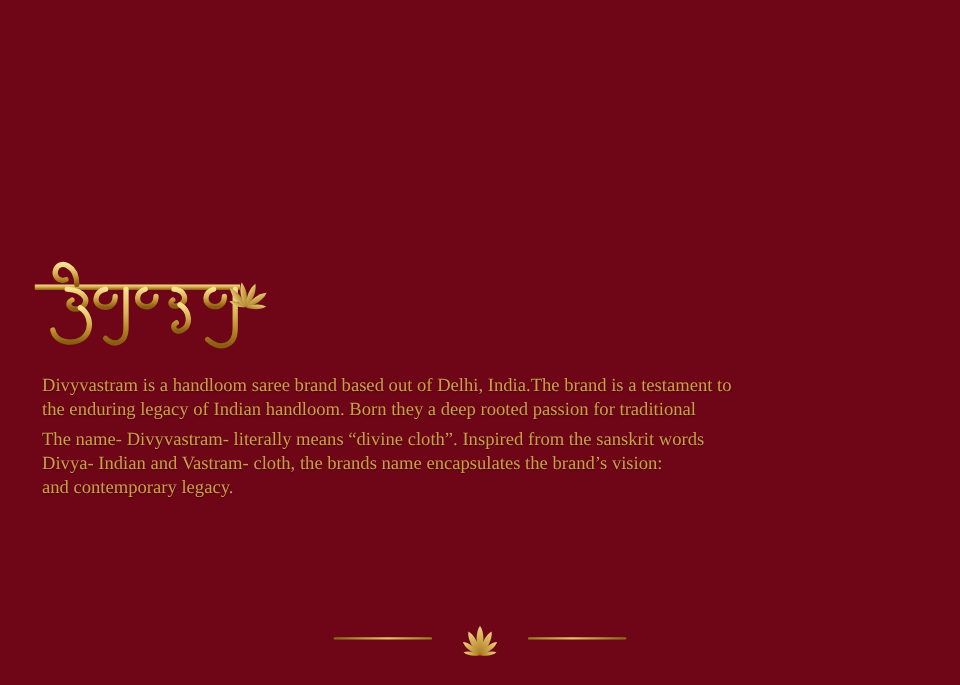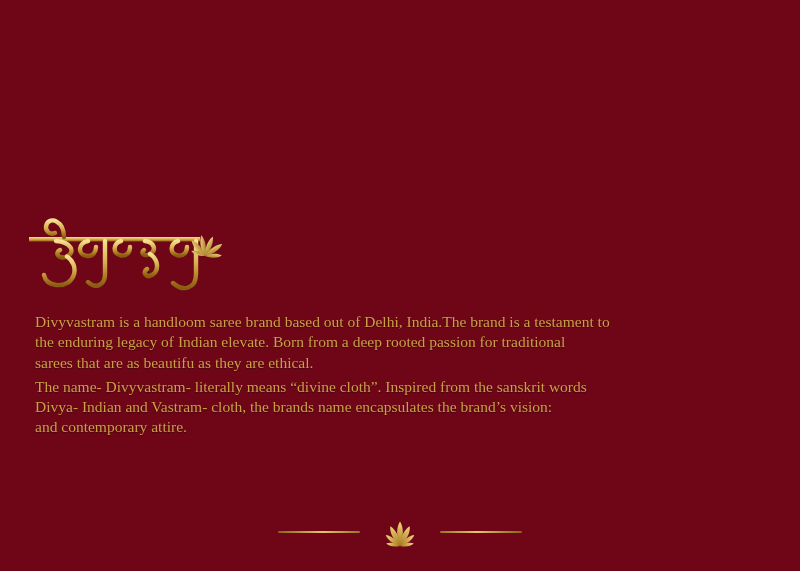--- a/index.html
+++ b/index.html
@@ -86,27 +86,26 @@
         <path transform="rotate(22)" d="M0,0 C-3.5,-8 -3,-16 0,-21 C3,-16 3.5,-8 0,0"></path>
         <path transform="rotate(55)" d="M0,0 C-3.5,-8 -3,-16 0,-21 C3,-16 3.5,-8 0,0"></path>
         <path transform="rotate(88) scale(0.8)" d="M0,0 C-3.5,-8 -3,-16 0,-21 C3,-16 3.5,-8 0,0"></path>
       </g>
     </svg>
   </div>
 
   <div class="about">
     <div class="para">
         <div>Divyvastram is a handloom saree brand based out of Delhi, India.The brand is a testament to</div>
-        <div>the enduring legacy of Indian elevate. Born from a deep rooted passion for traditional</div>
-        <div>sarees that are as beautifu as they are ethical.</div>
+        <div>the enduring legacy of Indian handloom. Born they a deep rooted passion for traditional</div>
       </div>
     <div class="para">
         <div>The name- Divyvastram- literally means “divine cloth”. Inspired from the sanskrit words</div>
         <div>Divya- Indian and Vastram- cloth, the brands name encapsulates the brand’s vision:</div>
-        <div>and contemporary attire.</div>
+        <div>and contemporary legacy.</div>
       </div>
   </div>
 
   <div class="divider">
     <div class="gold-rule"></div>
     <svg width="46" height="30" viewBox="0 0 46 30">
       <defs>
         <linearGradient id="gl" x1="0" y1="0" x2="0" y2="1">
           <stop offset="0" stop-color="#f0d47c"></stop>
           <stop offset="1" stop-color="#a8761c"></stop>

